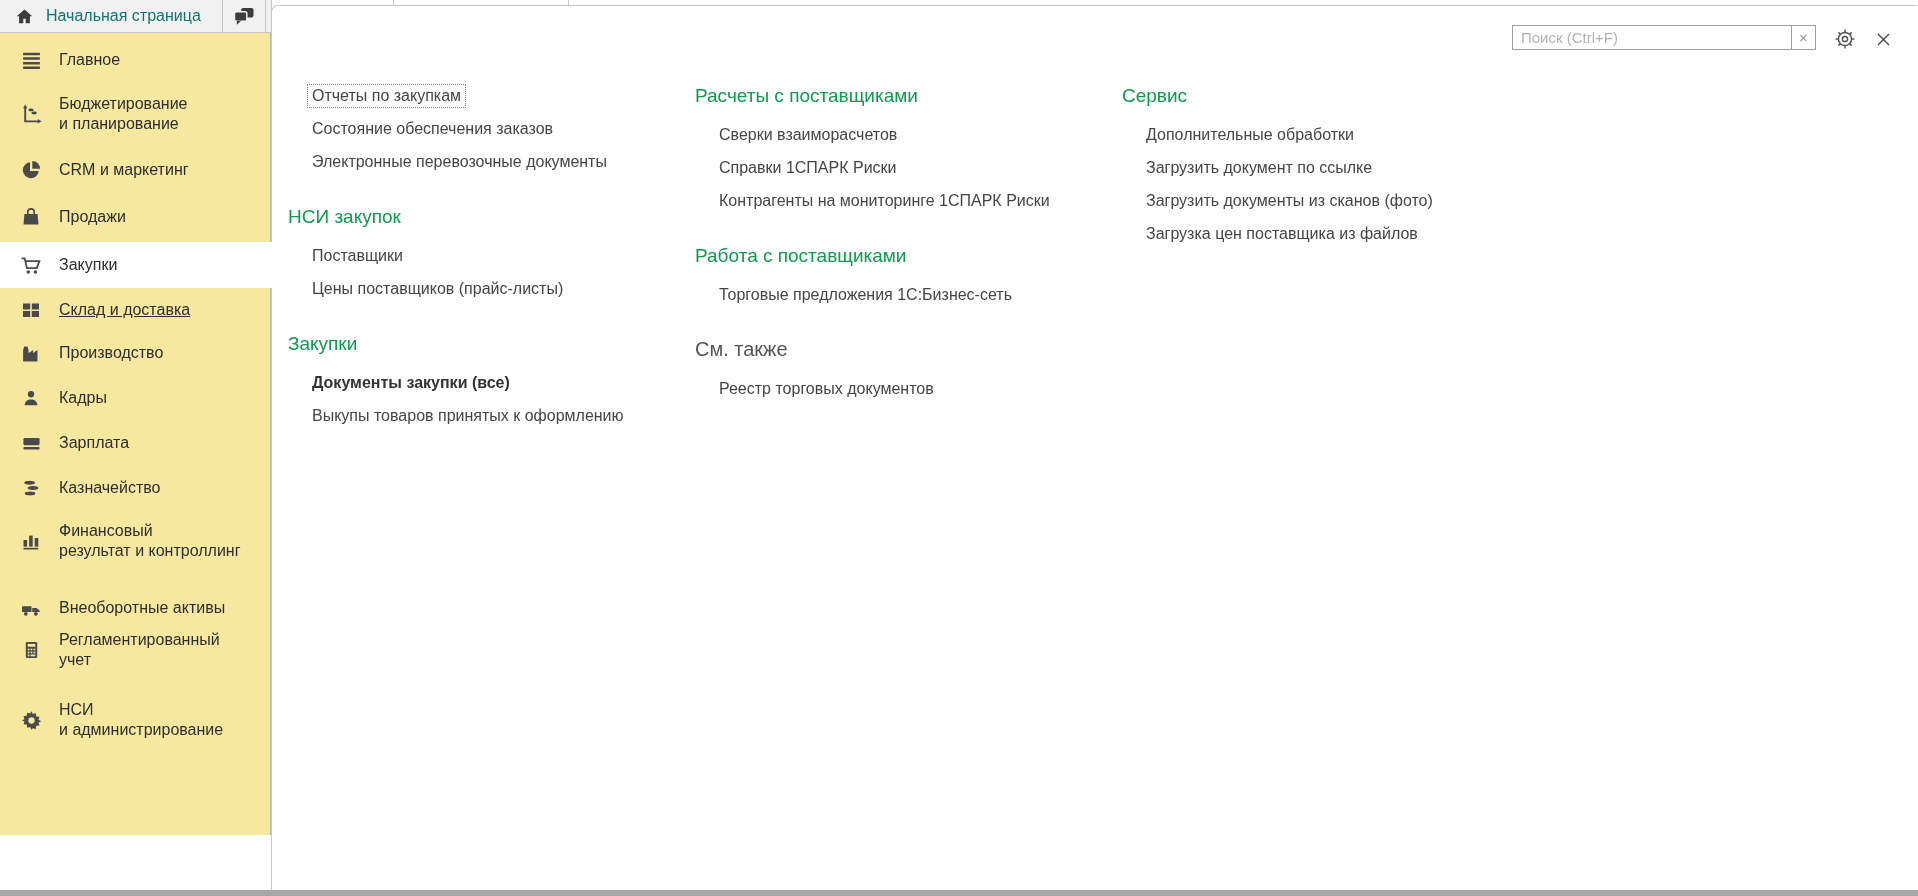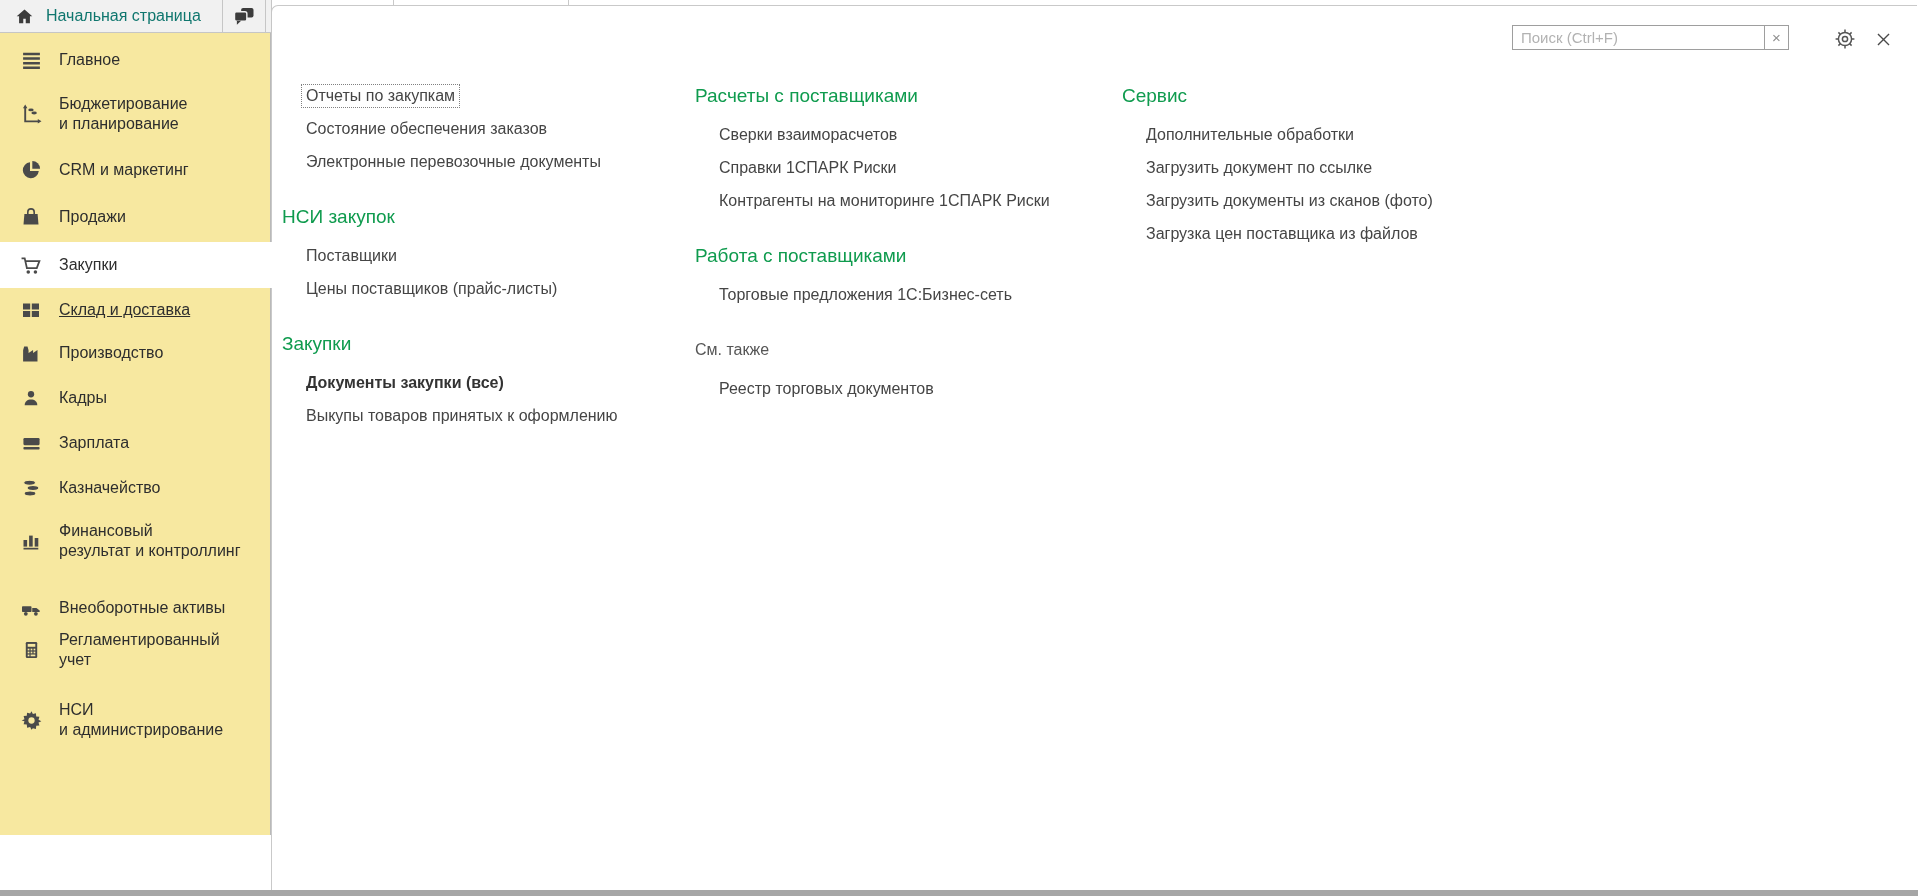--- a/index.html
+++ b/index.html
@@ -28,35 +28,35 @@
            font-size:16px;color:#2e2e2e;cursor:default;}
   .sb-item .ic{width:26px;margin-left:18px;margin-right:15px;flex:none;display:flex;justify-content:center;color:#4a4a4a;}
   .sb-item .lbl{line-height:20px;}
   .sb-item .l2:empty{display:none;}
   .sb-item .l2{display:block;}
   .sb-item.selected{width:272px;background:#ffffff;z-index:5;}
   .sb-item.hovered .lbl{text-decoration:underline;}
 
   
   .col{position:absolute;top:79px;z-index:3;}
-  .col-1{left:282px;width:390px;}
+  .col-1{left:288px;width:390px;}
   .col-2{left:695px;width:430px;}
   .col-3{left:1122px;width:450px;}
   .grp-header{height:33px;display:flex;align-items:center;margin-top:22px;margin-bottom:6px;
               font-size:19px;color:#0f9b4e;white-space:nowrap;}
   .col > :first-child{margin-top:0;}
   .see-also{height:33px;display:flex;align-items:center;margin-top:22px;margin-bottom:6px;
-            font-size:16px;color:#565656;white-space:nowrap;}
+            font-size:20px;color:#565656;white-space:nowrap;}
   .mi{height:33px;display:flex;align-items:center;padding-left:24px;font-size:16px;color:#454545;
       white-space:nowrap;cursor:pointer;}
   .mi .focused{border:1px dotted #808080;padding:2px 4px;margin-left:-5px;}
   .mi.bold{font-weight:bold;color:#333;}
 
   
-  .search-wrap{position:absolute;top:25px;left:1512px;width:277px;height:25px;border:1px solid #9e9e9e;
+  .search-wrap{position:absolute;top:25px;left:1512px;width:304px;height:25px;border:1px solid #9e9e9e;
                background:#fff;display:flex;box-sizing:border-box;z-index:3;}
   .search-wrap input{flex:1;min-width:0;border:none;outline:none;padding:0 8px;font-size:15px;color:#333;
                      background:transparent;font-family:inherit;}
   .search-wrap input::placeholder{color:#b2b2b2;}
   .clear-btn{width:23px;border-left:1px solid #9e9e9e;display:flex;align-items:center;justify-content:center;
              color:#8f8f8f;font-size:15px;cursor:pointer;background:#fff;}
   .gear-btn{position:absolute;top:26px;left:1832px;width:26px;height:26px;display:flex;align-items:center;
             justify-content:center;z-index:3;cursor:pointer;}
   .close-btn{position:absolute;top:27px;left:1871px;width:24px;height:24px;display:flex;align-items:center;
              justify-content:center;z-index:3;cursor:pointer;}

